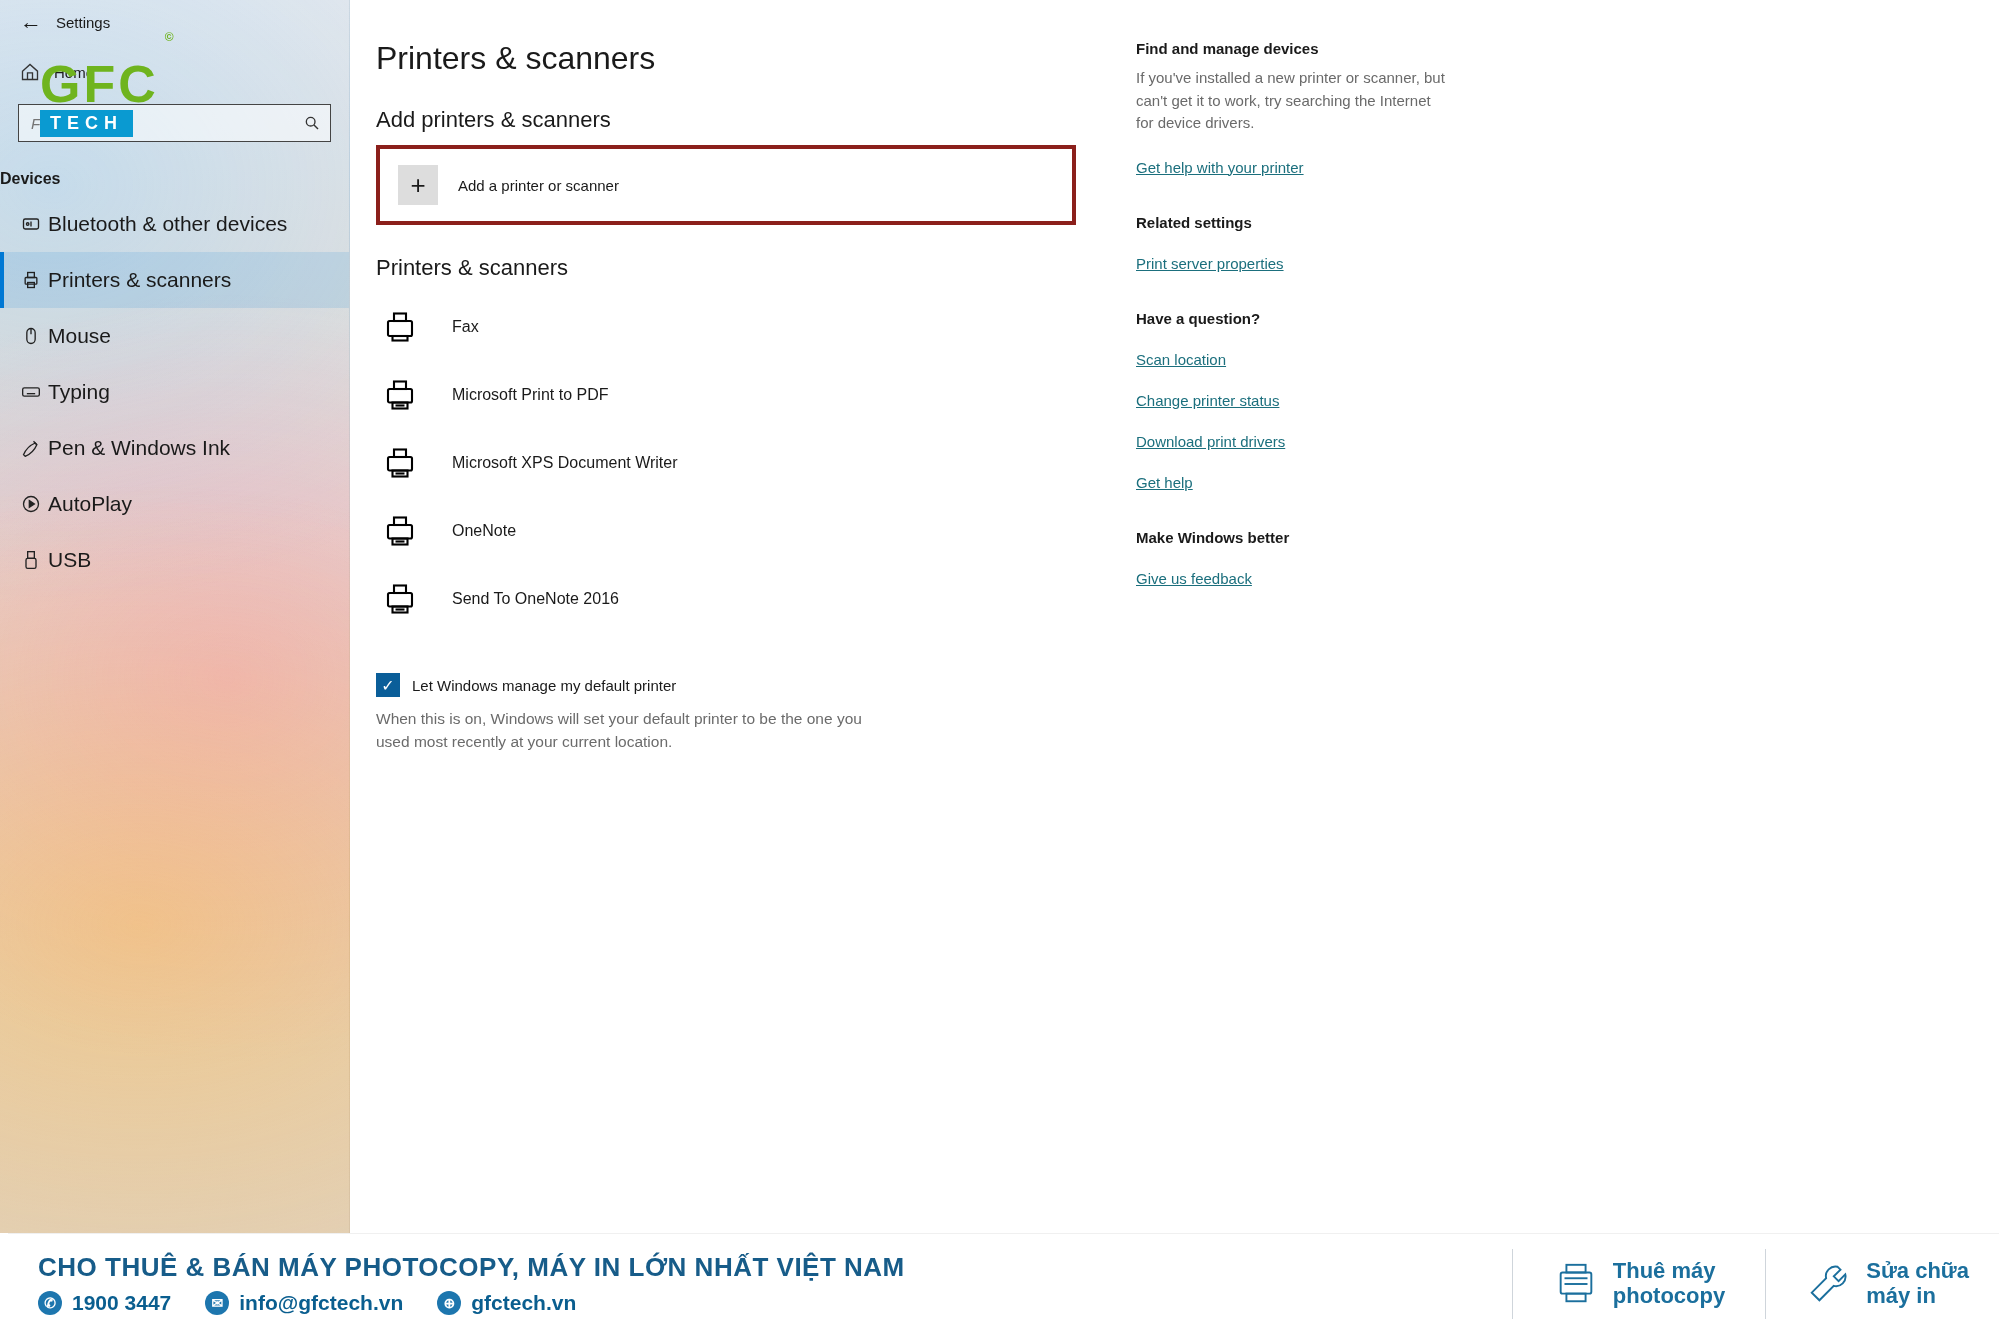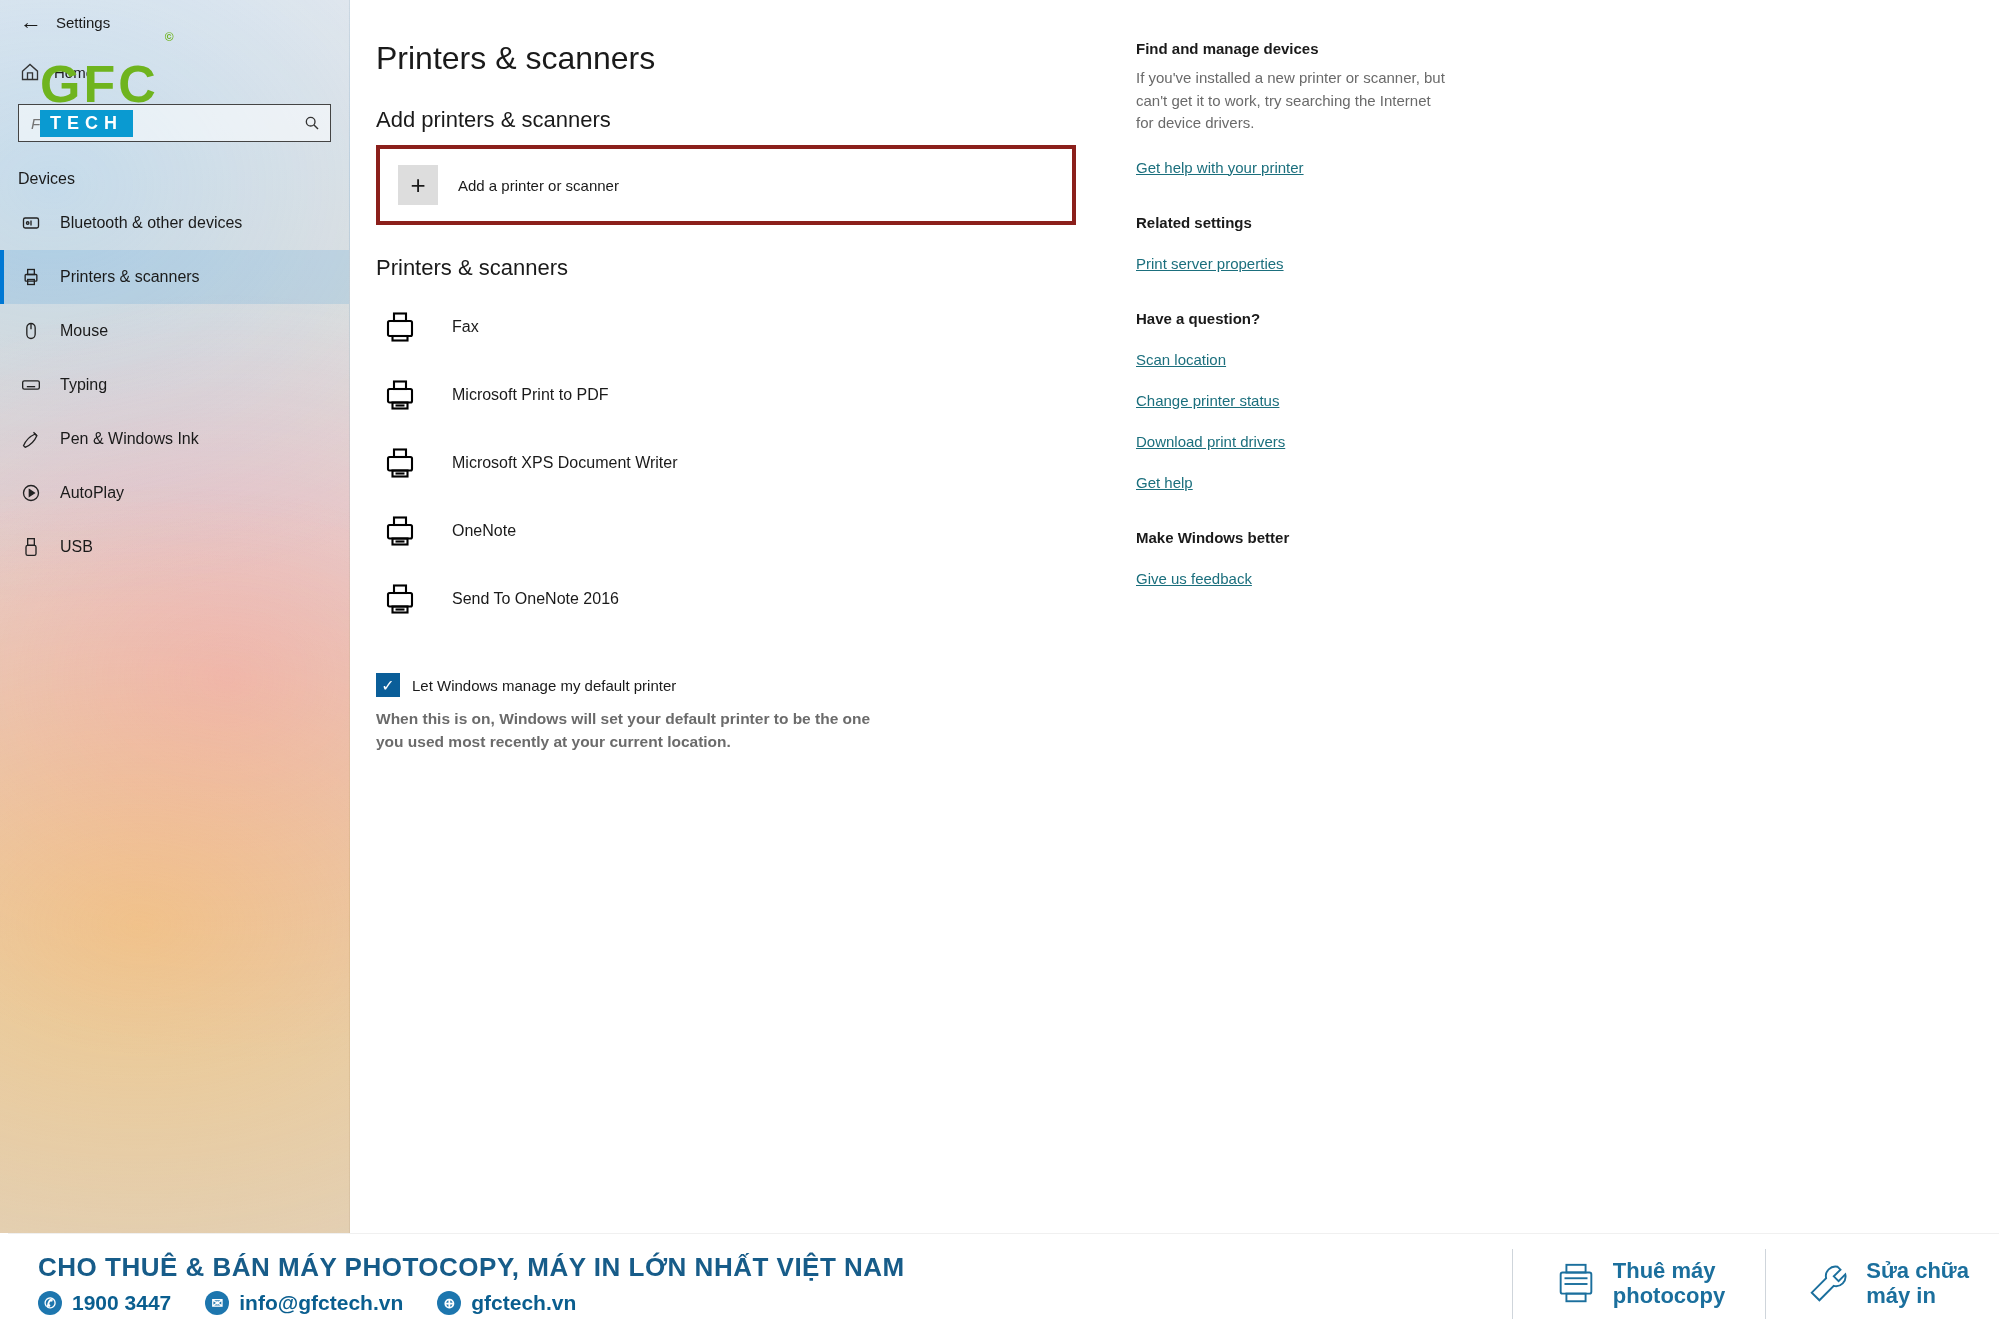--- a/index.html
+++ b/index.html
@@ -50,25 +50,25 @@
   .logo .copyright { font-size:12px; vertical-align:top; margin-left:4px; position:relative; top:-30px; }
   .logo .tech { display:inline-block; background:#0a9ad1; color:#fff; font-family:Arial,sans-serif; font-weight:700; letter-spacing:6px; padding:3px 10px; font-size:18px; margin-top:4px; }
   .searchbox {
     margin:4px 18px 12px 18px;
     display:flex; align-items:center;
     border:1px solid #444; background:rgba(255,255,255,.55);
     height:38px; padding:0 10px;
   }
   .searchbox input { flex:1; border:0; outline:0; background:transparent; font-size:15px; font-style:italic; color:#444; }
   .searchbox .search-icon { font-size:16px; color:#333; }
-  .sb-section { padding:16px 10px 8px 18px; font-weight:400; font-size:16px; }
+  .sb-section { padding:16px 10px 8px 0; font-weight:700; font-size:16px; }
   .sb-item {
-    display:flex; align-items:center; gap:18px;
+    display:flex; align-items:center; gap:6px;
     padding:16px 10px 16px 20px;
-    font-size:16px;
+    font-size:21px;
     cursor:default;
   }
   .sb-item .icon { width:22px; height:22px; display:inline-flex; align-items:center; justify-content:center; }
   .sb-item.selected { background:rgba(0,120,215,.12); position:relative; }
   .sb-item.selected::before { content:""; position:absolute; left:0; top:0; bottom:0; width:4px; background:#0078d4; }
 
   
   .main {
     position:absolute; left:var(--sidebar-w); right:0; top:0; bottom:var(--footer-h);
     display:flex; gap:60px; padding:30px 30px 30px 26px;
@@ -86,21 +86,21 @@
     height:80px;
   }
   .add-box .plus { width:40px; height:40px; background:#ddd; display:flex; align-items:center; justify-content:center; font-size:26px; }
 
   .printer-item { display:flex; align-items:center; gap:32px; padding:14px 4px; }
   .printer-item .icon { width:40px; height:40px; display:flex; align-items:center; justify-content:center; }
   .printer-item .label { font-size:16px; }
 
   .check-row { display:flex; align-items:center; gap:12px; margin-top:40px; }
   .checkbox { width:24px; height:24px; background:#0a5e99; display:flex; align-items:center; justify-content:center; color:#fff; font-size:16px; }
-  .helper-text { color:#6b6b6b; margin-top:10px; font-size:15.5px; max-width:520px; line-height:1.5;font-weight:bold; }
+  .helper-text { color:#6b6b6b; margin-top:10px; font-size:15.5px; max-width:520px; line-height:1.5; }
 
   
   .right { flex:0 0 310px; padding-top:10px; font-size:15px; }
   .r-title { font-weight:600; margin-bottom:10px; margin-top:0; }
   .r-text { color:#6a6a6a; line-height:1.5; margin-bottom:12px; }
   .r-link { color:#1b6f7d; margin-bottom:30px; display:block;margin-top:24px; }
   .r-block { margin-bottom:38px; }
   .r-block .r-link { margin-bottom:10px; }
 
   

